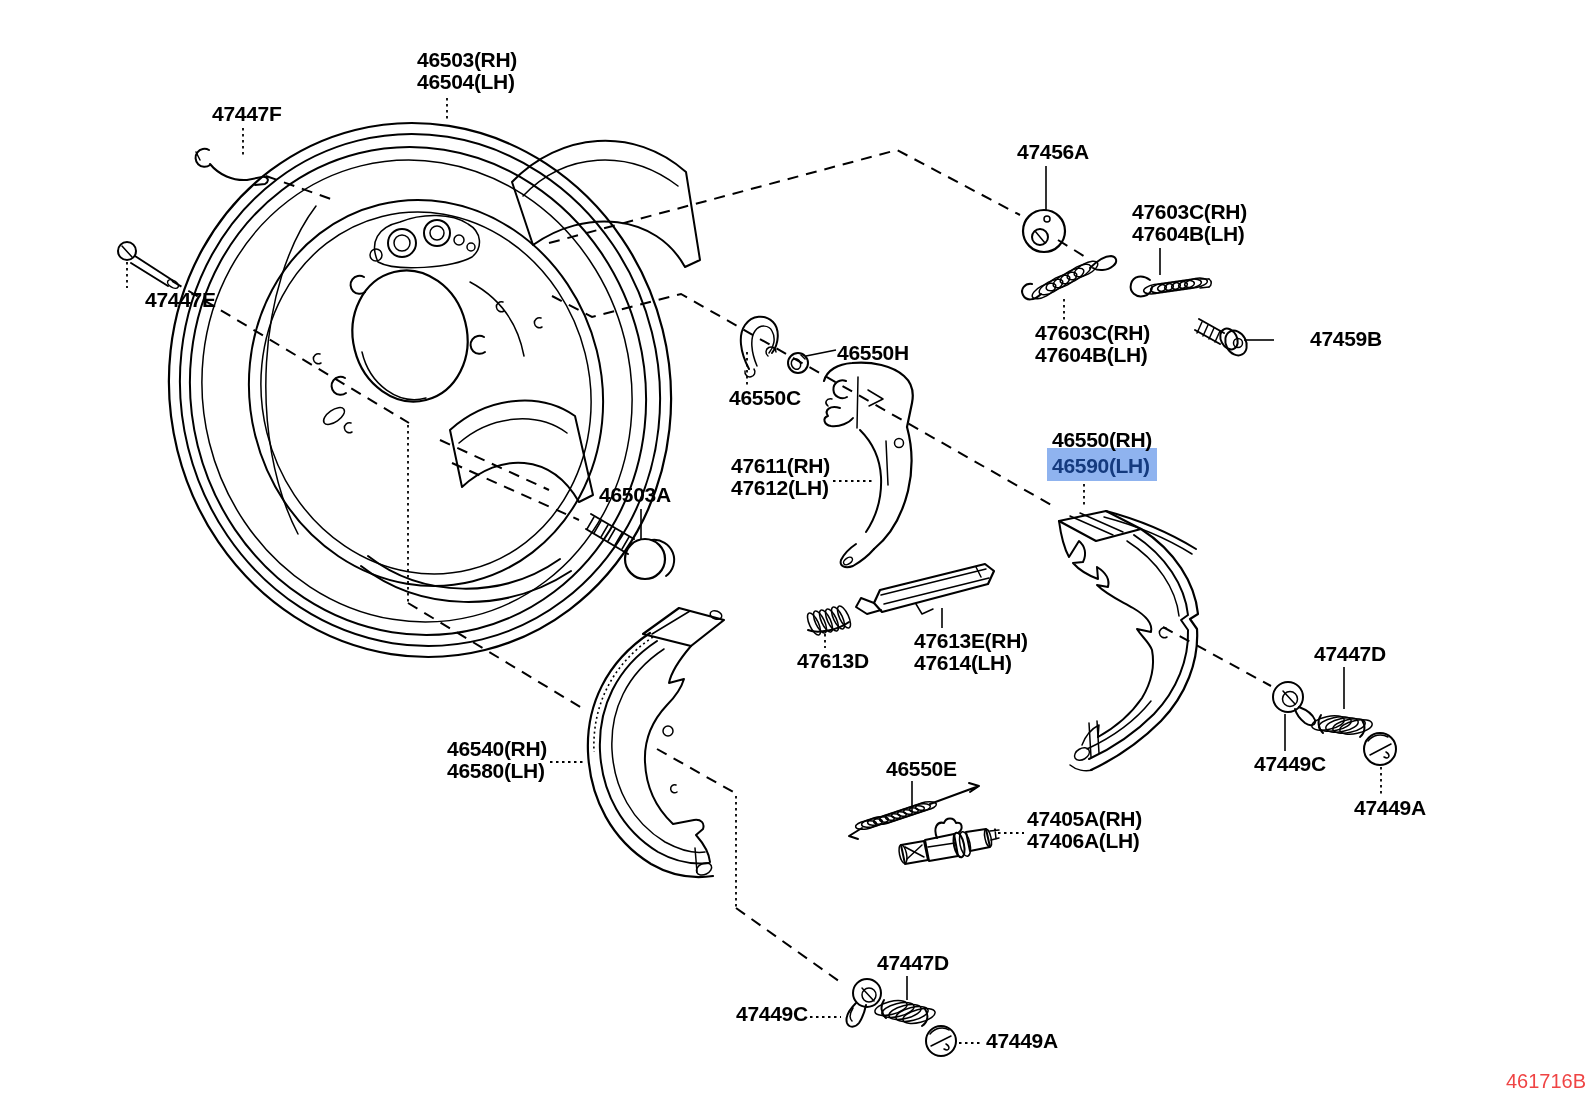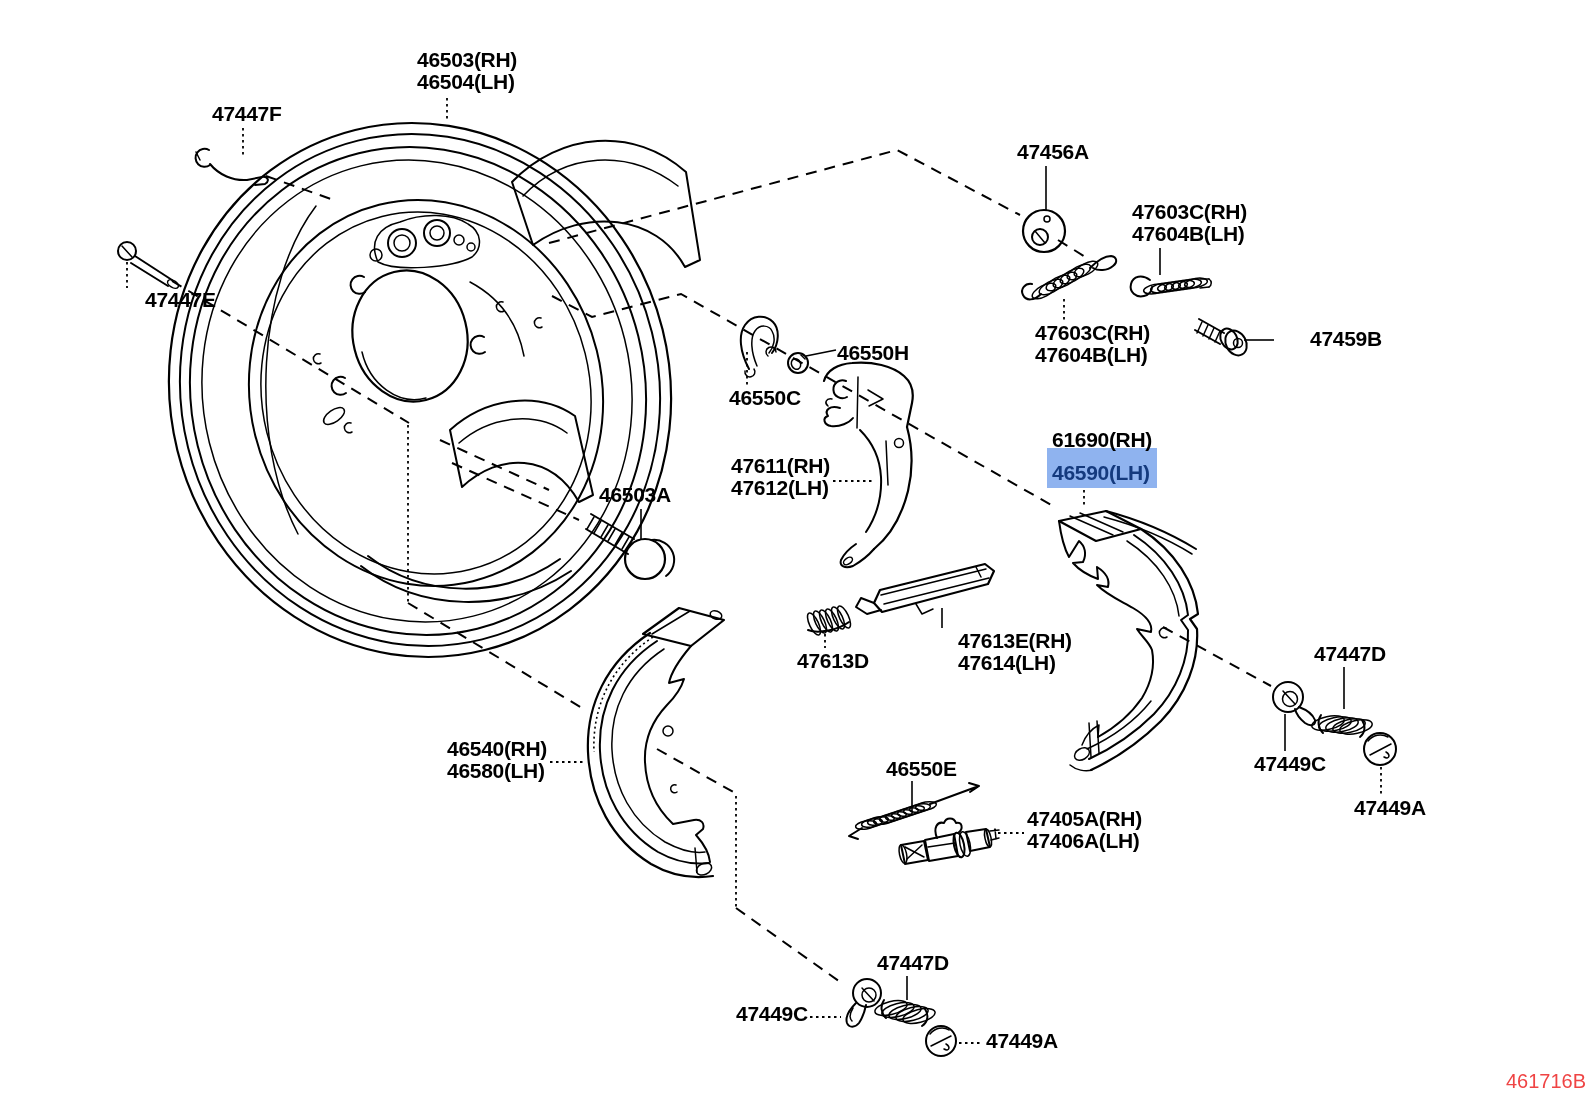--- a/index.html
+++ b/index.html
@@ -5,21 +5,21 @@
   html,body{margin:0;padding:0;background:#fff;}
   .stage{position:relative;width:1588px;height:1095px;background:#fff;overflow:hidden;
          font-family:"Liberation Sans",sans-serif;border-radius:6px;}
   .stage svg{position:absolute;left:0;top:0;}
   .labels-layer{position:absolute;left:0;top:0;width:100%;height:100%;}
   .part-label{position:absolute;z-index:1;font:700 21px/22px "Liberation Sans",sans-serif;
               color:#000;white-space:nowrap;letter-spacing:-0.3px;cursor:pointer;}
   .label-line{height:22px;}
   .label-line span{position:relative;display:inline-block;}
   .label-line span.hl{background:var(--hl-bg,#8FB3EF);color:var(--hl-fg,#143A7E);
-              padding:14px 7px 4px 5px;margin:-3px -7px -4px -5px;z-index:-1;}
+              padding:7px 7px 4px 5px;margin:-3px -7px -4px -5px;z-index:-1;}
   .drawing-code{position:absolute;left:1506px;top:1070px;font:400 20px/22px "Liberation Sans",sans-serif;
               color:#ef4444;letter-spacing:0;}
   
   .ln{fill:none;stroke:#000;stroke-width:2.2;stroke-linecap:round;stroke-linejoin:round;}
   .ln2{fill:none;stroke:#000;stroke-width:2;stroke-linecap:round;stroke-linejoin:round;}
   .thin{fill:none;stroke:#000;stroke-width:1.5;stroke-linecap:round;stroke-linejoin:round;}
   .dash{fill:none;stroke:#000;stroke-width:2;stroke-dasharray:11 8;stroke-linecap:butt;}
   .dots{fill:none;stroke:#000;stroke-width:1.8;stroke-dasharray:2.5 3.5;stroke-linecap:butt;}
   .lead{fill:none;stroke:#000;stroke-width:1.6;stroke-linecap:butt;}
   .finedot{fill:none;stroke:#000;stroke-width:1.6;stroke-dasharray:2 3;stroke-linecap:butt;}
@@ -347,30 +347,30 @@
         <div class="label-line"><span>47604B(LH)</span></div>
       </div>
       <div class="part-label" style="left: 1035px; top: 322px;">
         <div class="label-line"><span>47603C(RH)</span></div>
         <div class="label-line"><span>47604B(LH)</span></div>
       </div>
       <div class="part-label" style="left: 1310px; top: 328px; text-align: right;">
         <div class="label-line"><span>47459B</span></div>
       </div>
       <div class="part-label" style="left: 1052px; top: 429px;">
-        <div class="label-line"><span>61690(RH)</span></div>
+        <div class="label-line"><span>46550(RH)</span></div>
         <div class="label-line"><span class="hl">46590(LH)</span></div>
       </div>
       <div class="part-label" style="left: 599px; top: 484px; text-align: center;">
         <div class="label-line"><span>46503A</span></div>
       </div>
       <div class="part-label" style="left: 797px; top: 650px;">
         <div class="label-line"><span>47613D</span></div>
       </div>
-      <div class="part-label" style="left: 914px; top: 630px; margin-left: 44px;">
+      <div class="part-label" style="left: 914px; top: 630px;">
         <div class="label-line"><span>47613E(RH)</span></div>
         <div class="label-line"><span>47614(LH)</span></div>
       </div>
       <div class="part-label" style="left: 447px; top: 738px;">
         <div class="label-line"><span>46540(RH)</span></div>
         <div class="label-line"><span>46580(LH)</span></div>
       </div>
       <div class="part-label" style="left: 886px; top: 758px;">
         <div class="label-line"><span>46550E</span></div>
       </div>

